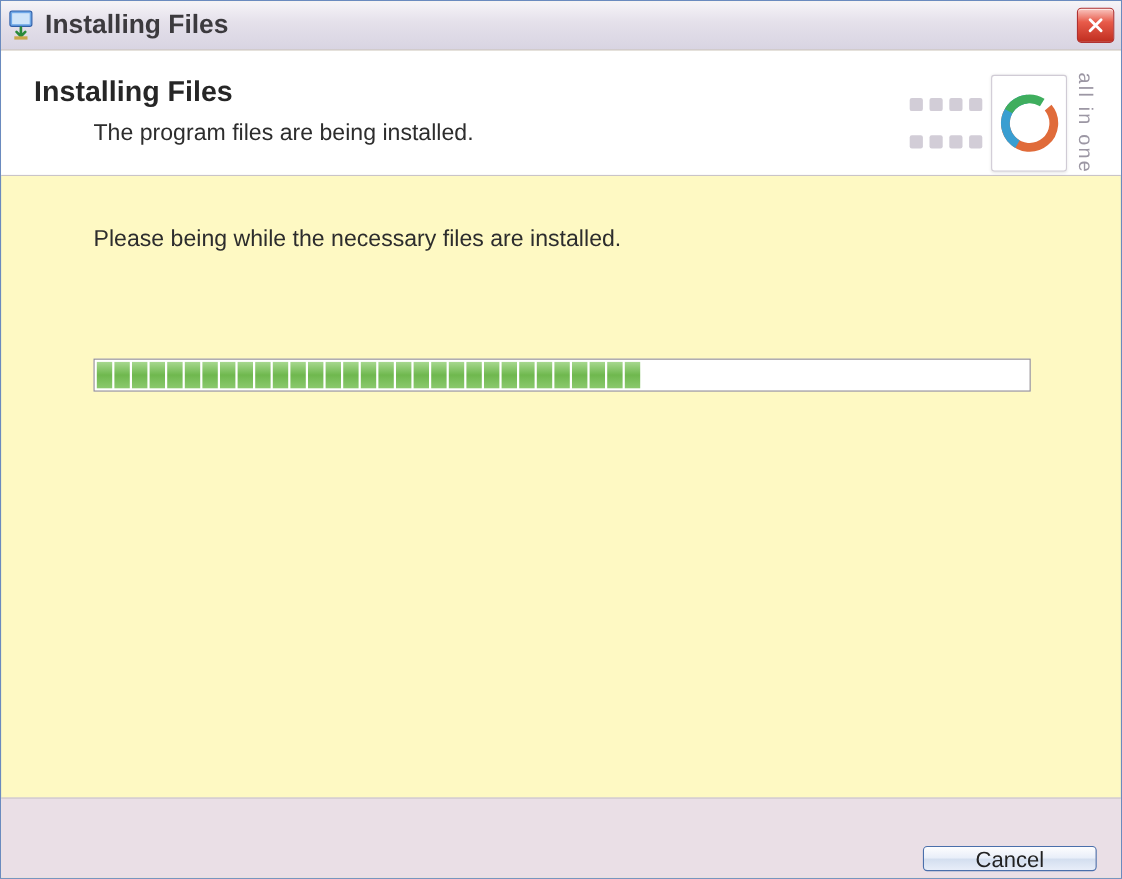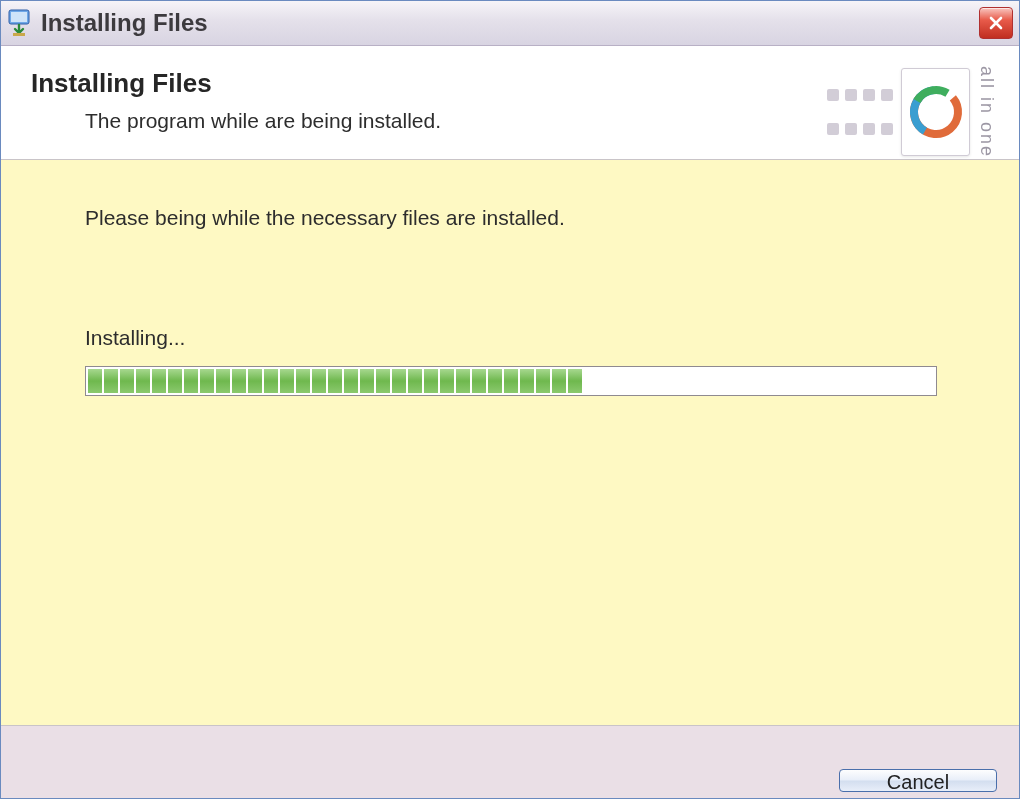--- a/index.html
+++ b/index.html
@@ -50,21 +50,21 @@
     <span class="title">Installing Files</span>
     <div class="close-btn">
       <svg viewBox="0 0 16 16">
         <path d="M3 3 L13 13 M13 3 L3 13" stroke="#fff" stroke-width="2.6" stroke-linecap="round"></path>
       </svg>
     </div>
   </div>
 
   <div class="header-panel">
     <div class="header-title">Installing Files</div>
-    <div class="header-sub">The program while are being installed.</div>
+    <div class="header-sub">The program files are being installed.</div>
 
     <div class="logo-box">
       <div class="film-strip">
         <div class="film-row">
             <span class="film-dot"></span>
             <span class="film-dot"></span>
             <span class="film-dot"></span>
             <span class="film-dot"></span>
           </div>
         <div class="film-row">
@@ -80,21 +80,20 @@
           <circle cx="28" cy="28" r="22" fill="none" stroke="#3a9ed1" stroke-width="8" stroke-dasharray="55 140" transform="rotate(120 28 28)"></circle>
           <circle cx="28" cy="28" r="22" fill="none" stroke="#3fae5e" stroke-width="8" stroke-dasharray="35 140" transform="rotate(210 28 28)"></circle>
         </svg>
       </div>
       <div class="allin">all in one</div>
     </div>
   </div>
 
   <div class="body">
     <div class="wait-text">Please being while the necessary files are installed.</div>
-    <div class="installing-label">Installing...</div>
     <div class="progress-outer">
       <div class="progress-inner" id="progress-inner">
           <div class="seg"></div>
           <div class="seg"></div>
           <div class="seg"></div>
           <div class="seg"></div>
           <div class="seg"></div>
           <div class="seg"></div>
           <div class="seg"></div>
           <div class="seg"></div>

